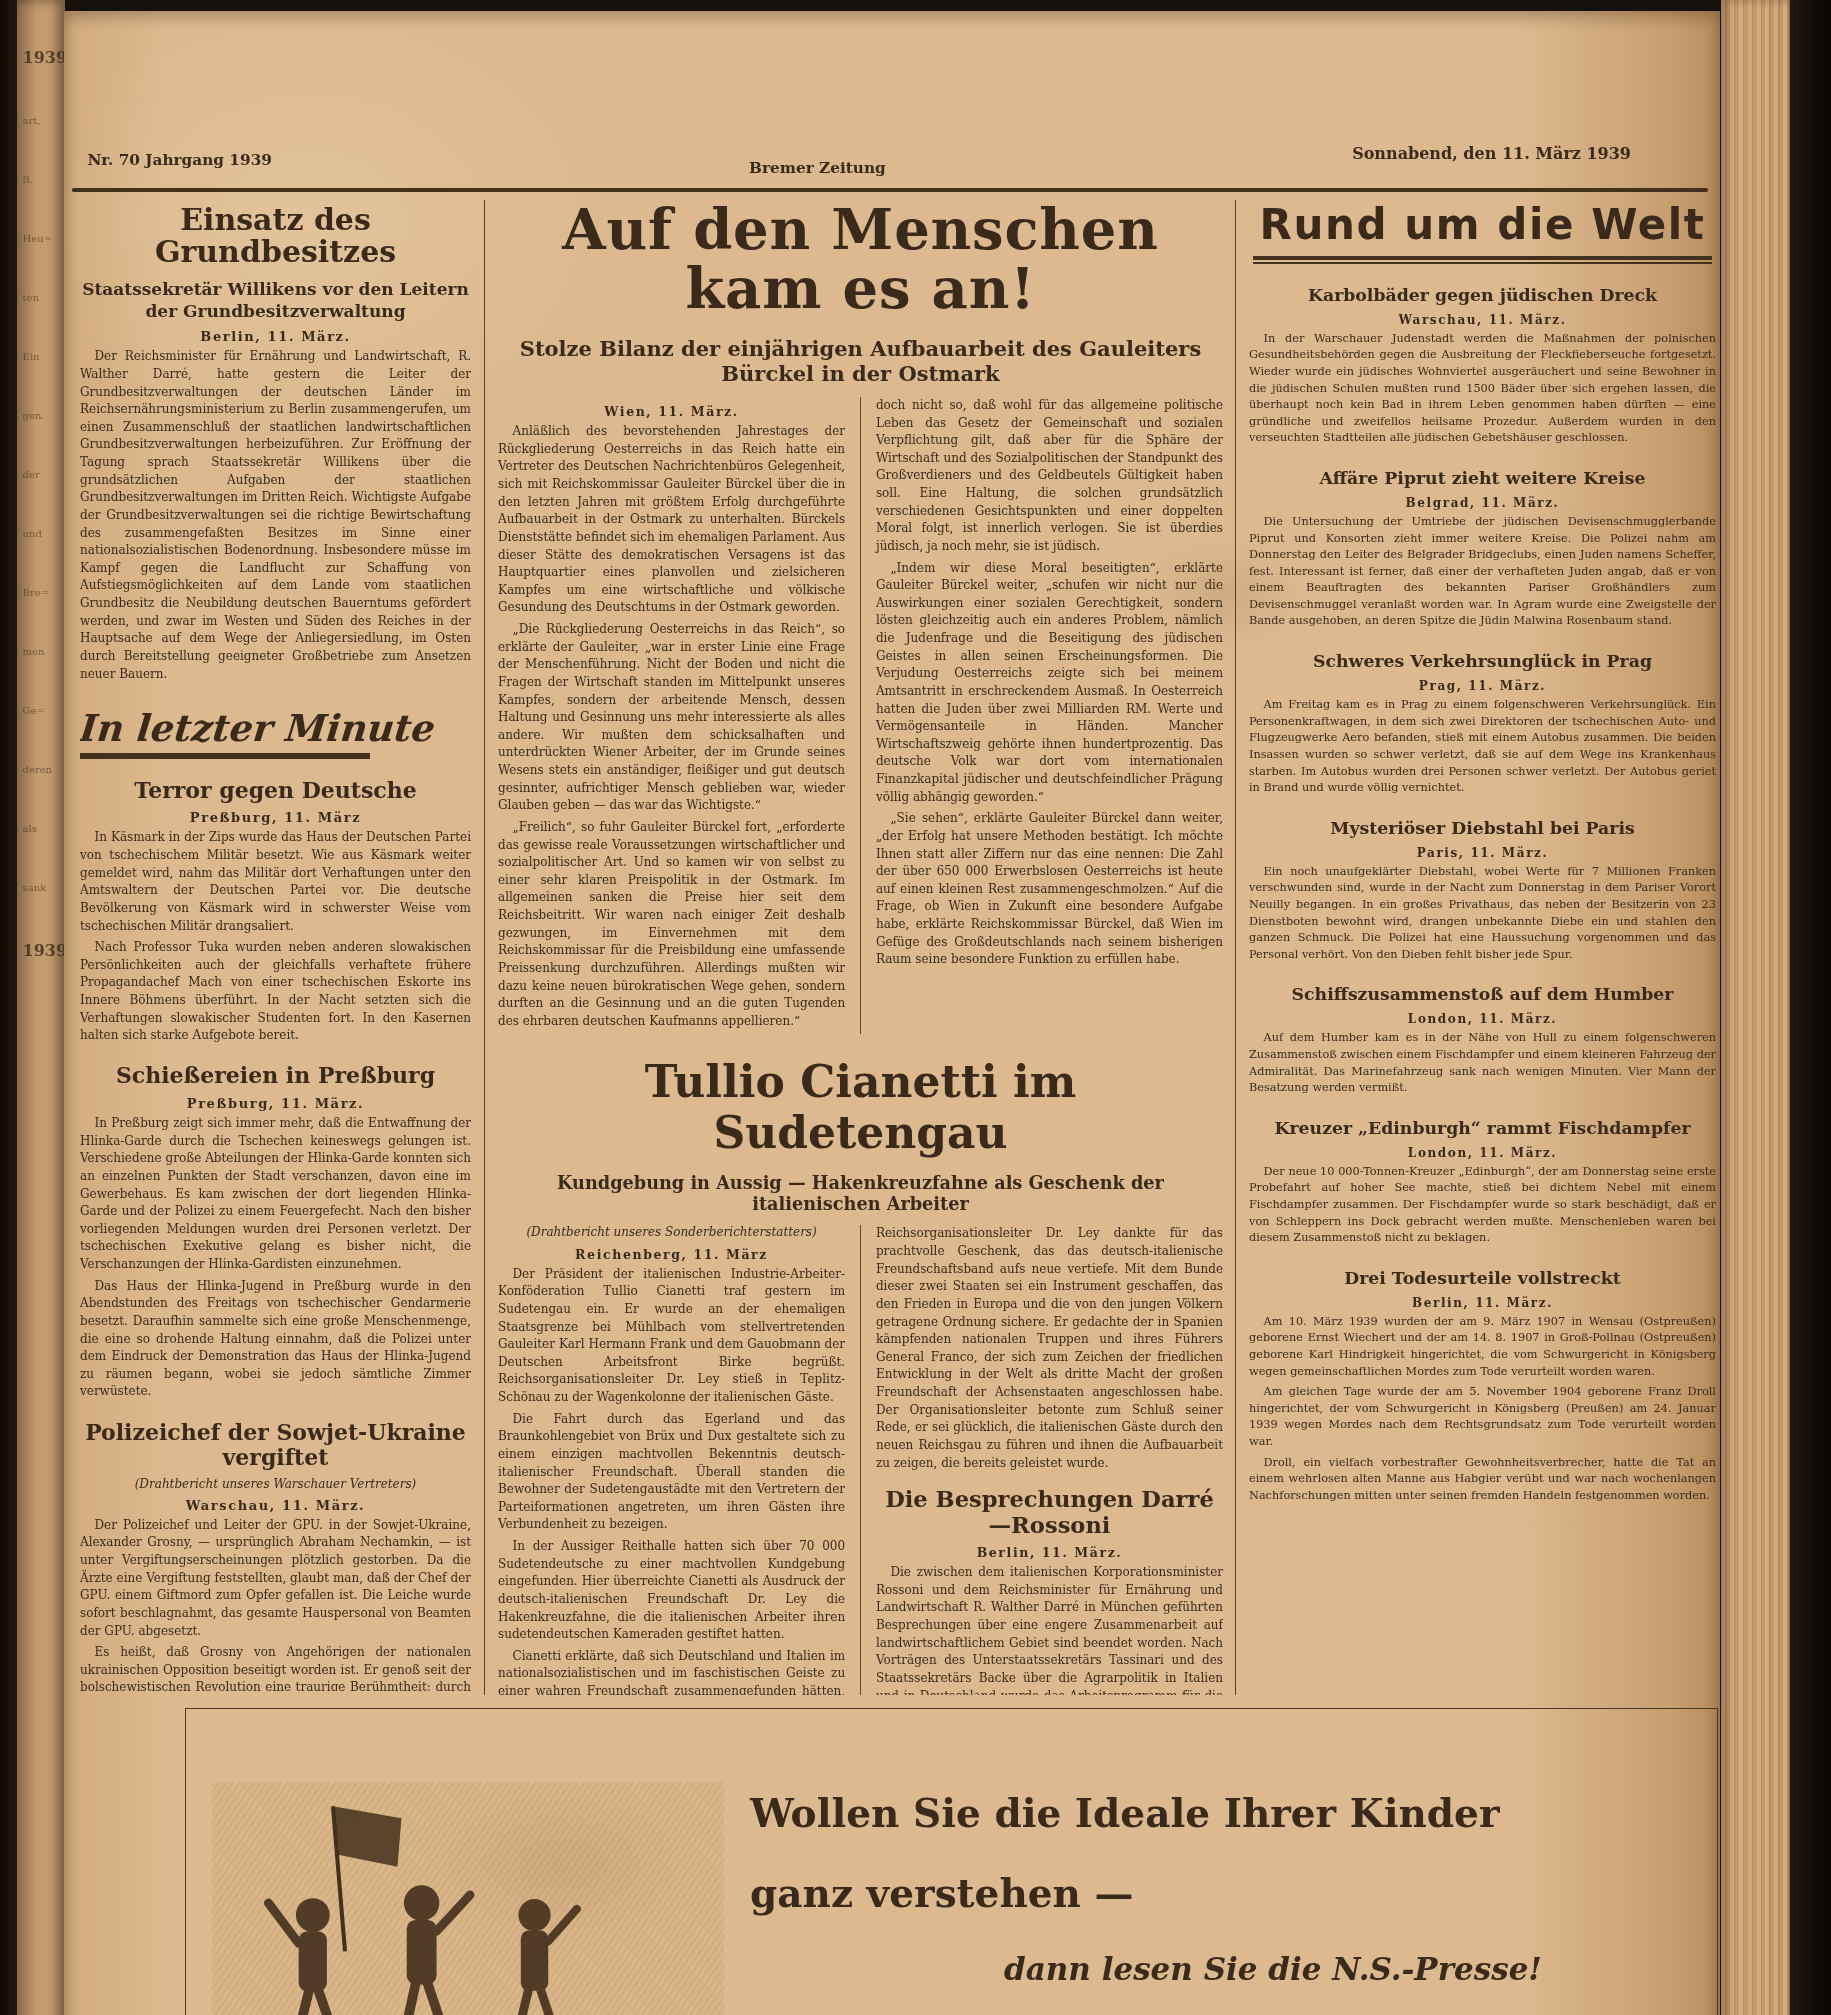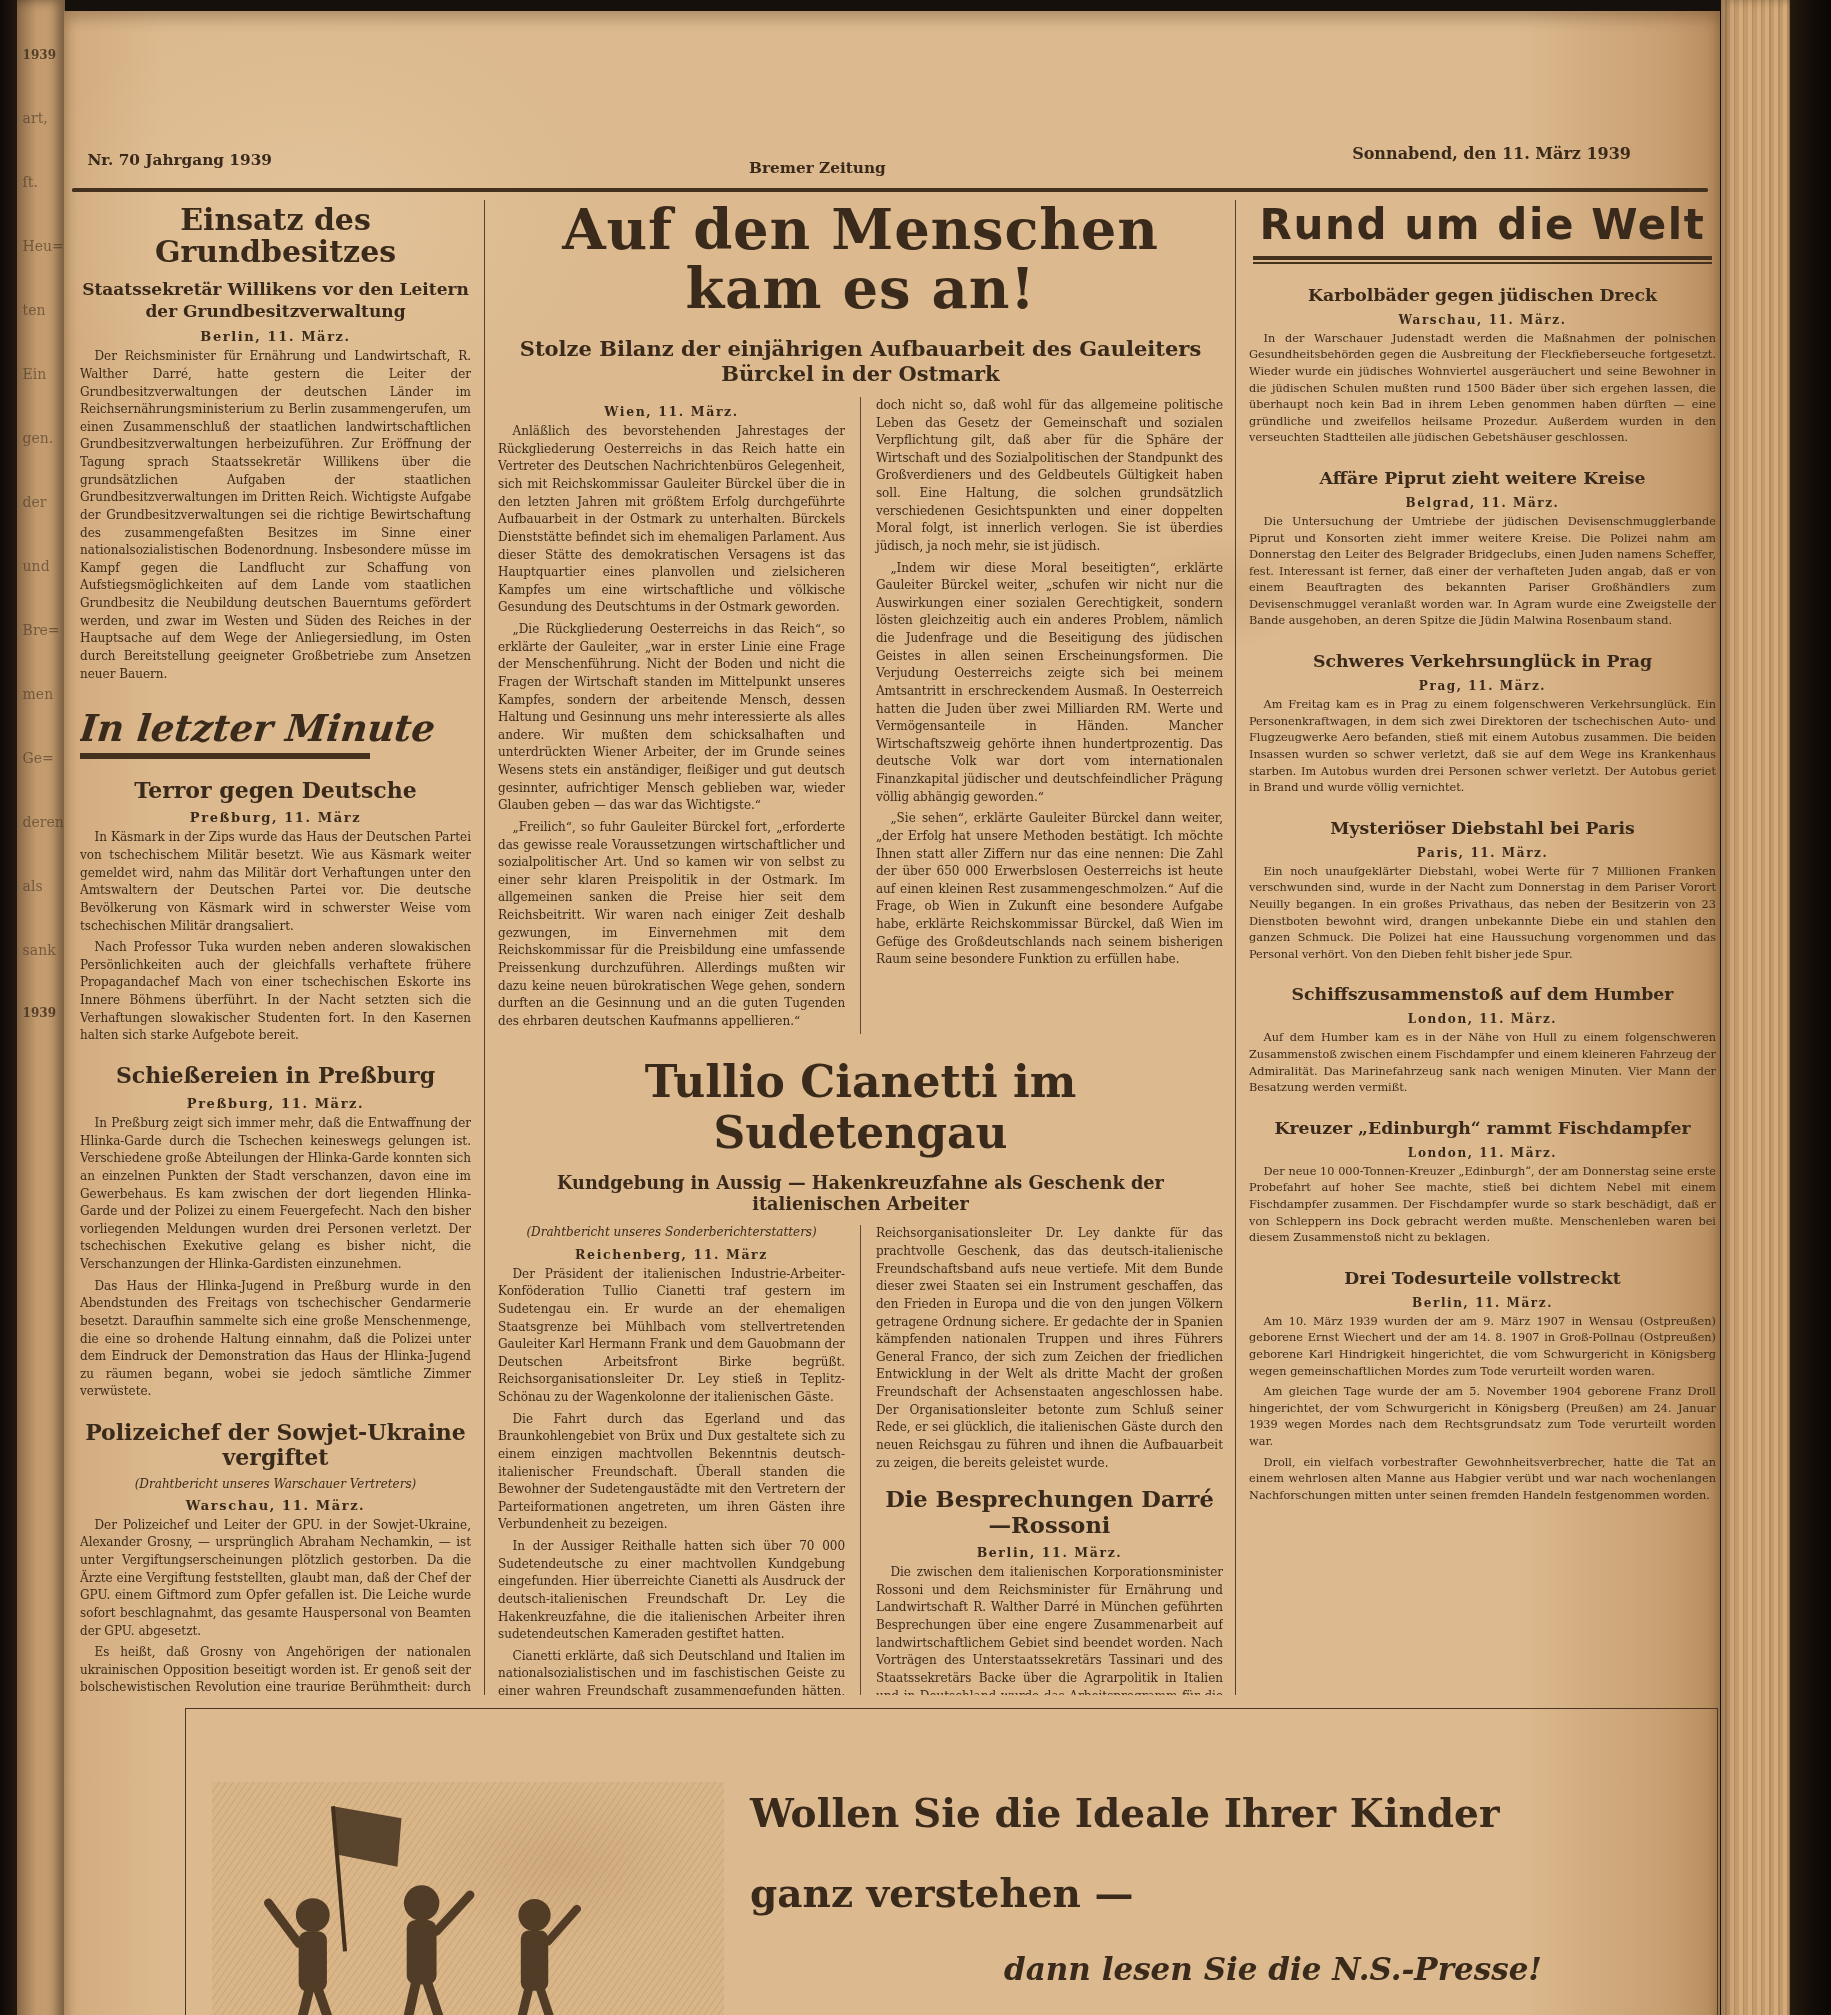--- a/index.html
+++ b/index.html
@@ -2,22 +2,22 @@
 <html style="font-size:6.4px"><head>
 <meta charset="utf-8">
 <style>
   html,body{margin:0;padding:0;background:#15100b;}
   .stage{position:relative;width:1831px;height:2672px;overflow:hidden;background:#15100b;
          font-family:"DejaVu Serif",serif;color:#3a2a1b;}
   
   .edge-left{position:absolute;left:0;top:0;width:17px;height:2672px;background:linear-gradient(90deg,#0d0906,#241811);}
   .sliver{position:absolute;left:17px;top:0;width:48px;height:2672px;overflow:hidden;
           background:linear-gradient(90deg,#8a6a48,#c29a6d 40%,#caa274);box-shadow:inset -7.3px 0 11.3px rgba(40,25,12,.55);}
-  .sliver .frag{font-size:14px;color:#43311f;opacity:.6;margin:48px 0 0 5.6px;white-space:nowrap;}
-  .sliver .frag.year{font-weight:bold;font-size:12px;opacity:.85;}
+  .sliver .frag{font-size:10px;color:#43311f;opacity:.6;margin:48px 0 0 5.6px;white-space:nowrap;}
+  .sliver .frag.year{font-weight:bold;font-size:16px;opacity:.85;}
   .page-stack{position:absolute;left:1721px;top:0;width:69px;height:2672px;
           background:repeating-linear-gradient(90deg,#d3ac7e 0 4px,#b68c5d 4px 5.6px,#c49a6a 5.6px 8.9px);
           box-shadow:inset 5.6px 0 9.7px rgba(60,40,20,.4);}
   .edge-right{position:absolute;left:1789px;top:0;width:42px;height:2672px;background:linear-gradient(90deg,#3a281763,#120c07 60%,#0a0603);}
   
   .paper{position:absolute;left:64px;top:11.3px;width:1656px;height:2648px;
          background:
            radial-gradient(484px 363px at 15% 8%, rgba(255,240,210,.18), transparent 60%),
            radial-gradient(564px 484px at 80% 90%, rgba(120,80,40,.16), transparent 60%),
            linear-gradient(90deg,#d2ab7e 0,#dcb98e 6%,#dcb98e 88%,#c79e70 97%,#b68c5e 100%),

